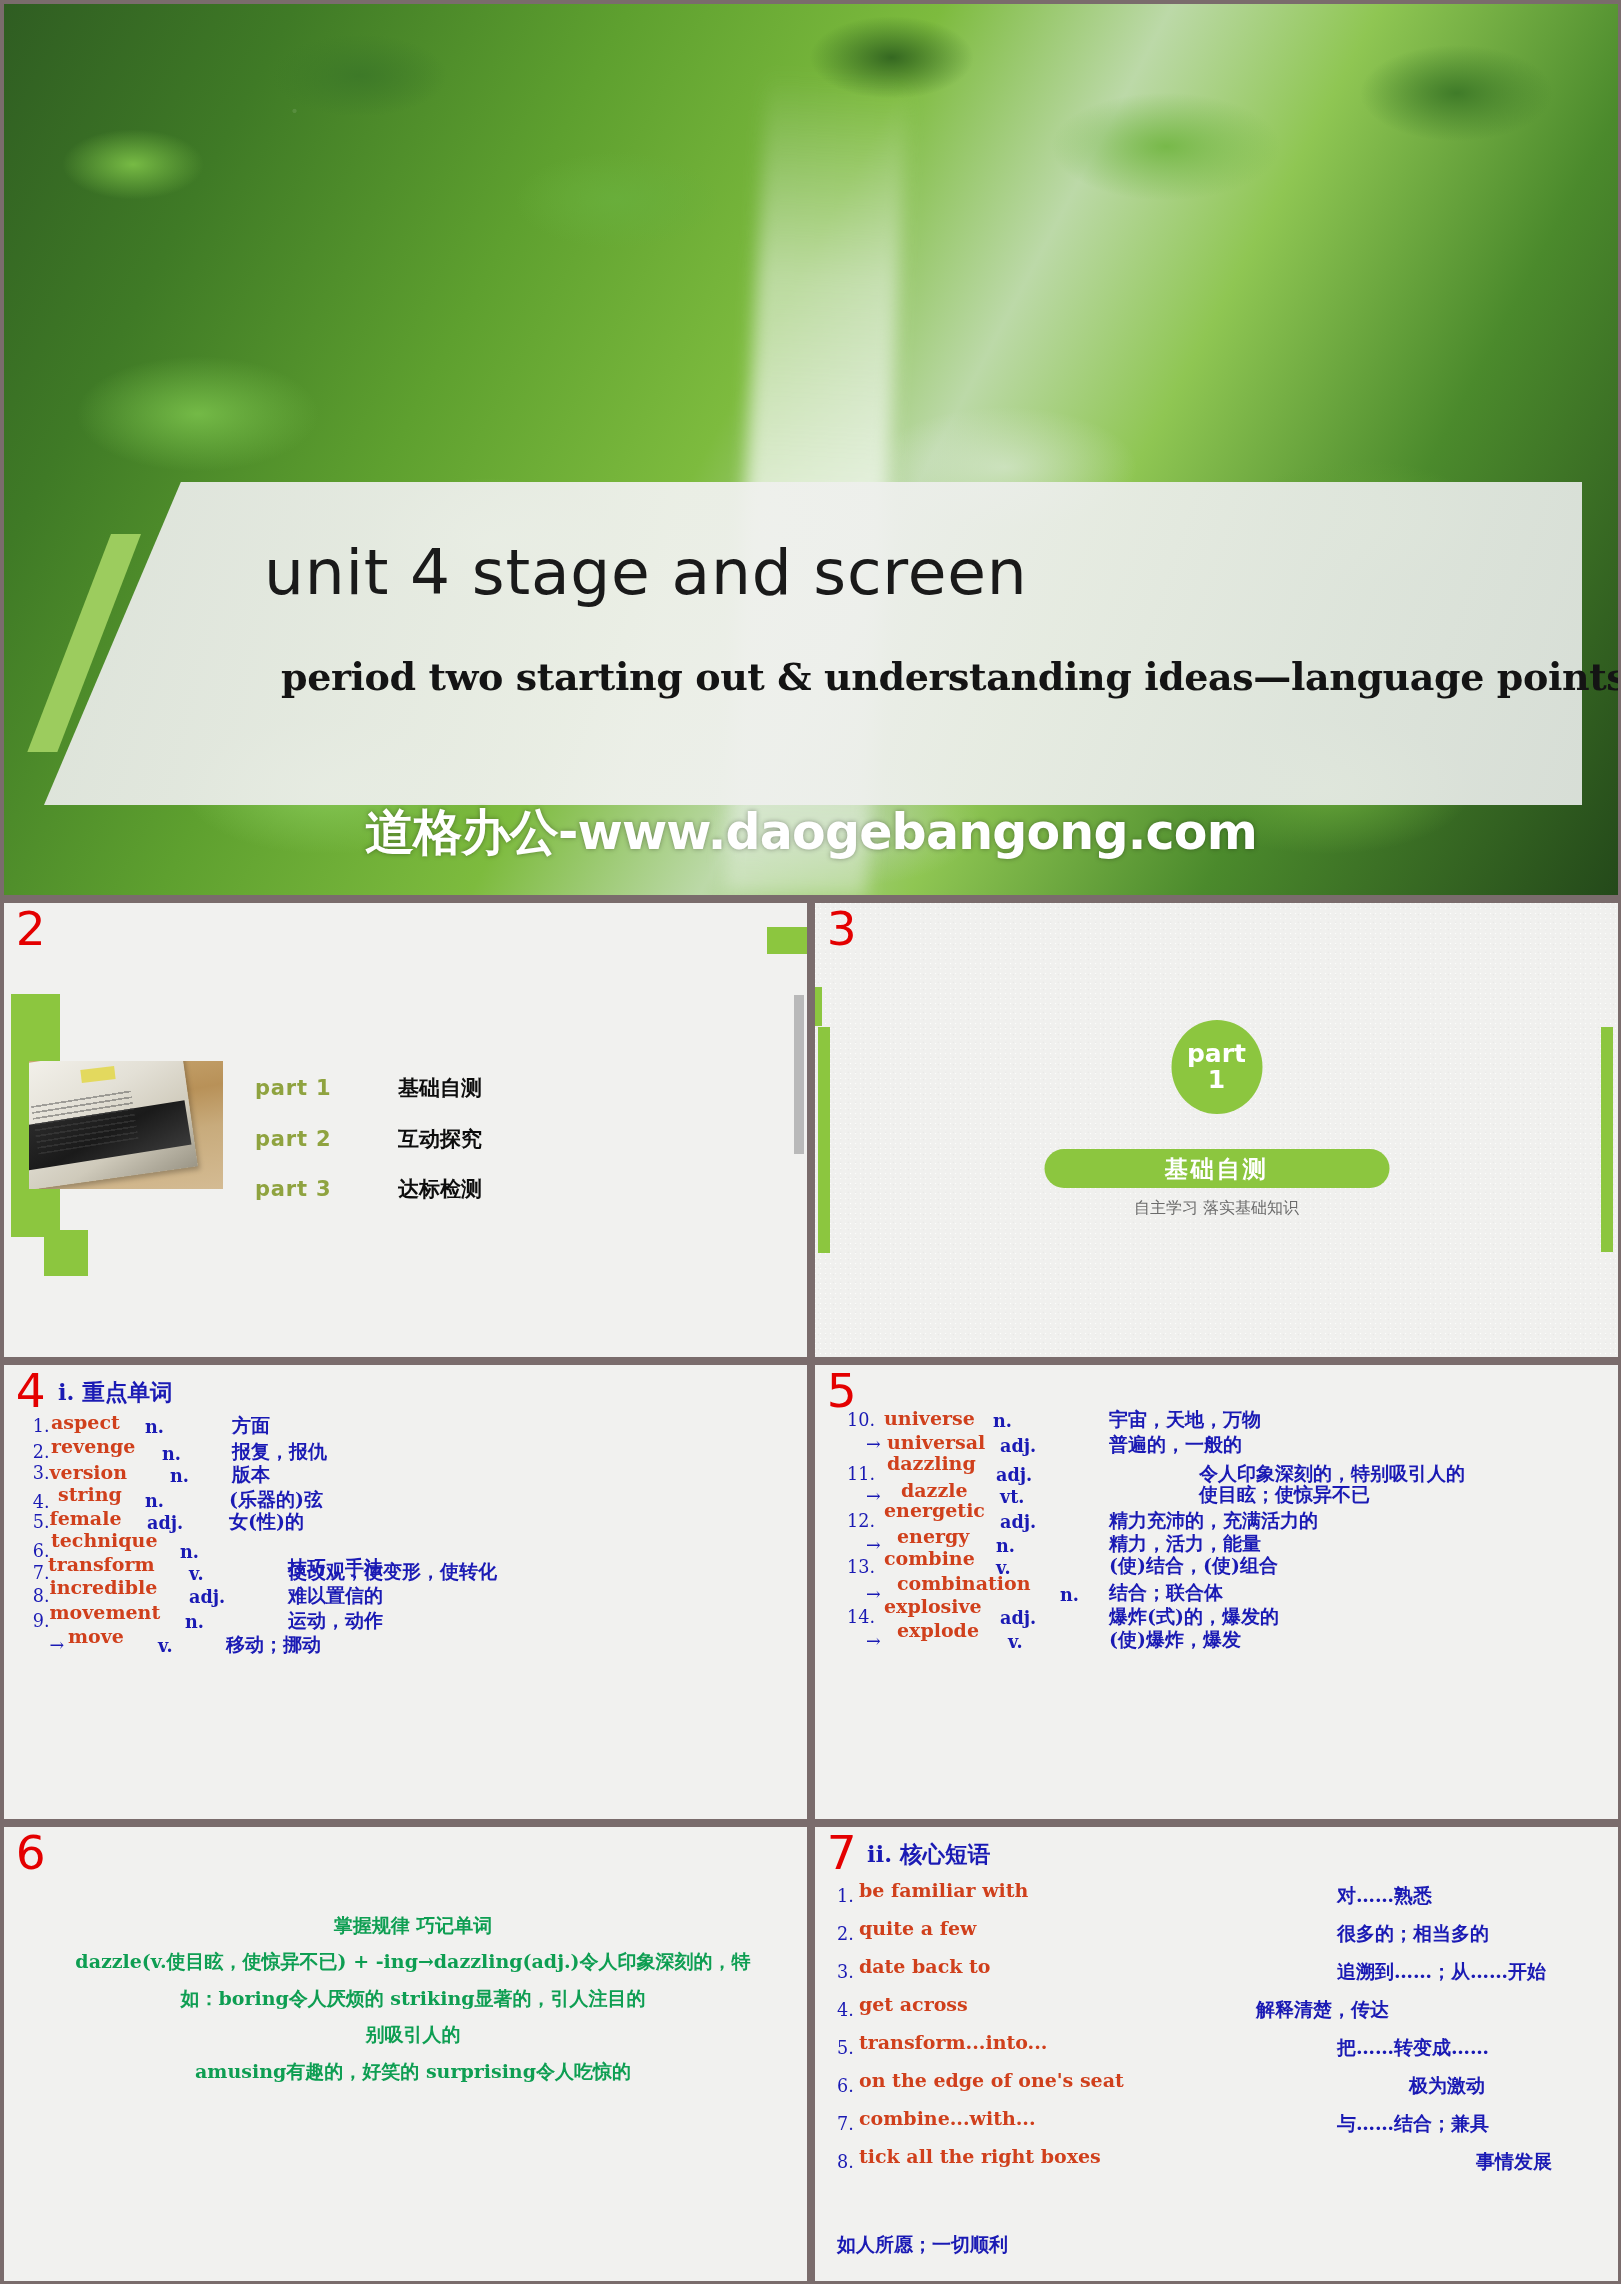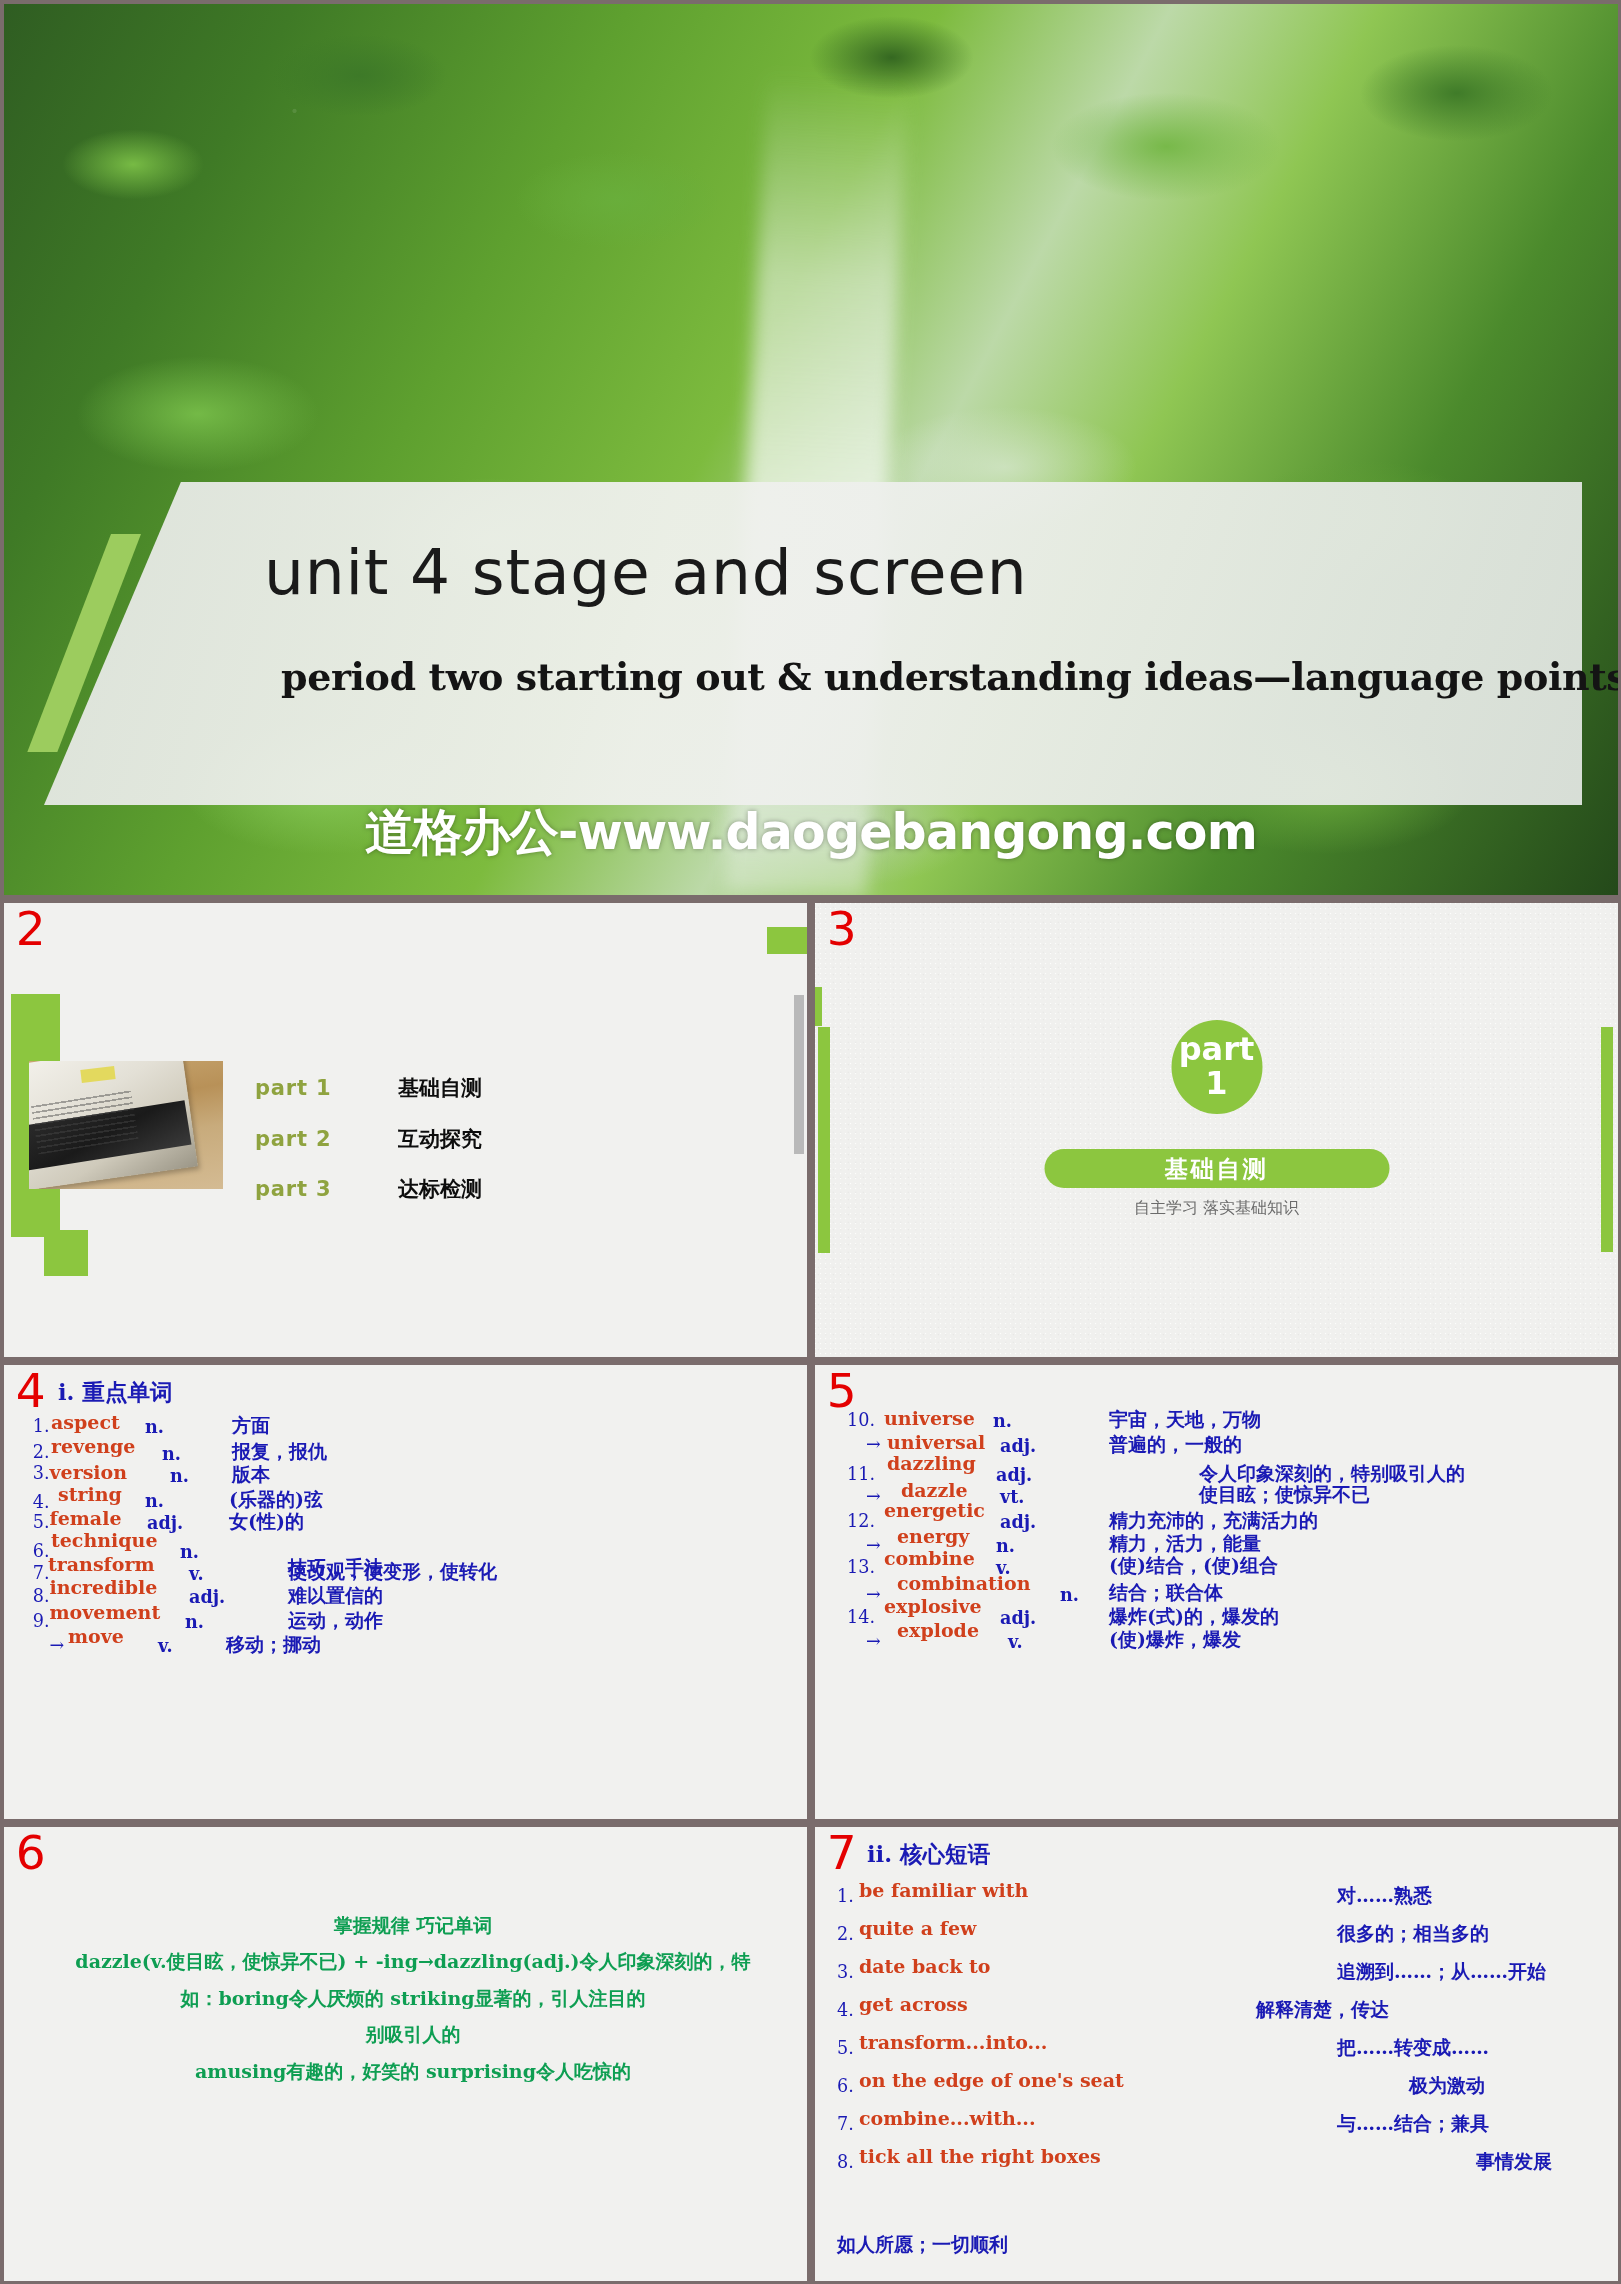--- a/index.html
+++ b/index.html
@@ -240,21 +240,21 @@
   .s3-ellipse {
     position: absolute;
     left: 50%; top: 117px;
     transform: translateX(-50%);
     width: 91px; height: 94px;
     border-radius: 50%;
     background: #8cc63f;
     color: #fff;
     display: flex; flex-direction: column;
     align-items: center; justify-content: center;
-    font-size: 32px; line-height: 1.05;
+    font-size: 25px; line-height: 1.05;
     font-weight: 700;
     font-family: "DejaVu Sans", sans-serif;
   }
   .s3-pill {
     position: absolute;
     left: 50%; top: 246px;
     transform: translateX(-50%);
     width: 345px; height: 39px;
     border-radius: 20px;
     background: #8cc63f;

